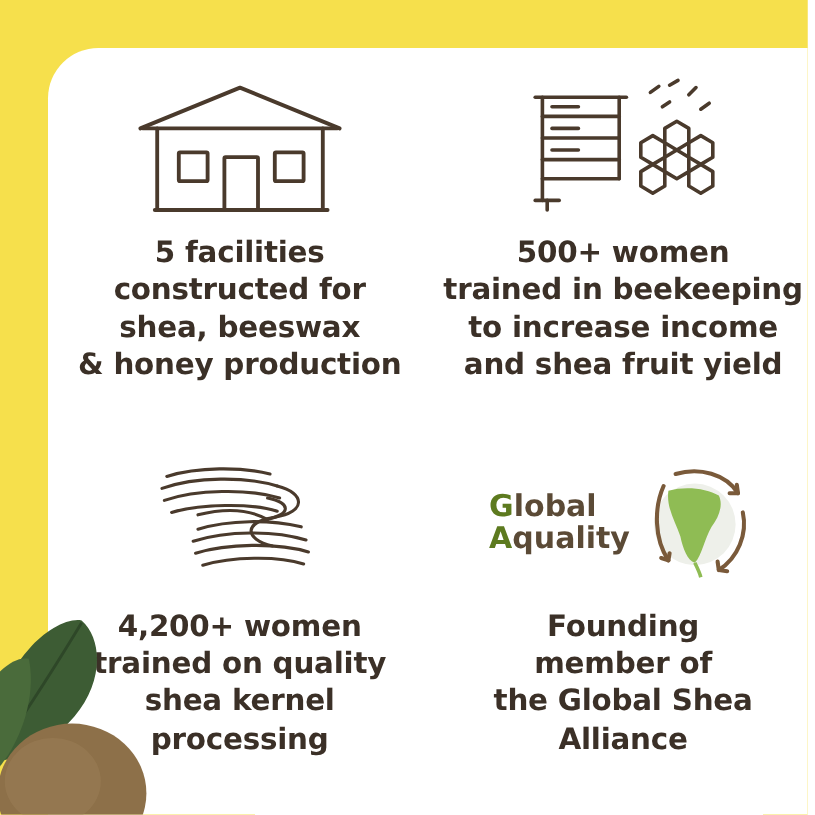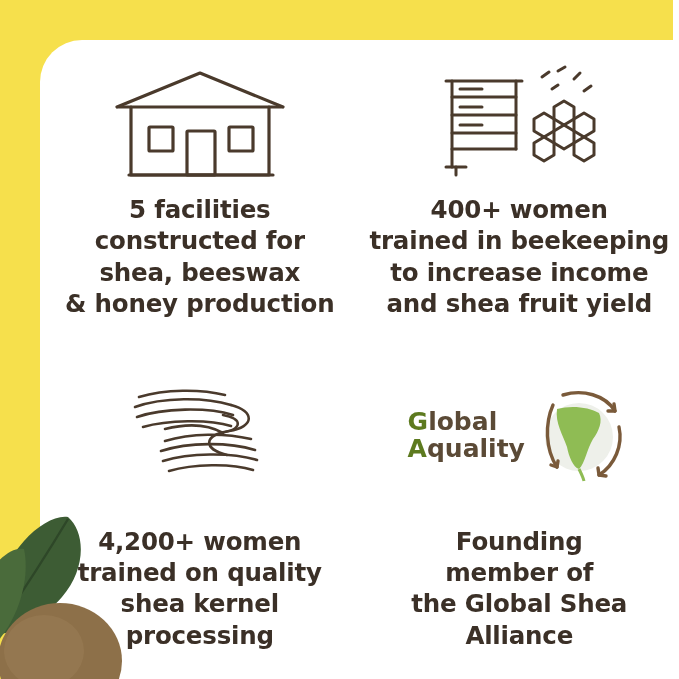--- a/index.html
+++ b/index.html
@@ -58,21 +58,20 @@
   .cell {
     display: flex;
     flex-direction: column;
     align-items: center;
     justify-content: flex-start;
     padding-top: 18px;
     box-sizing: border-box;
   }
   .cell.r2 {
     padding-top: 10px;
-    gap: 20px;
   }
   .icon-wrap {
     height: 130px;
     display: flex;
     align-items: center;
     justify-content: center;
   }
   .cell-text {
     margin-top: 6px;
     text-align: center;
@@ -175,21 +174,21 @@
               <path d="M110 80 l10 -6 l10 6 l0 12 l-10 6 l-10 -6 z"></path>
 
               <path d="M118 14 l7 -5"></path>
               <path d="M134 8 l7 -4"></path>
               <path d="M150 16 l6 -6"></path>
               <path d="M160 28 l7 -5"></path>
               <path d="M128 26 l6 -4"></path>
             </g>
           </svg>
         </div>
-        <div class="cell-text">400+ women
+        <div class="cell-text">500+ women
 trained in beekeeping
 to increase income
 and shea fruit yield</div>
       </div>
 
       <div class="cell r2">
         <div class="icon-wrap">
           <svg width="190" height="120" viewBox="0 0 190 120">
             <g fill="none" stroke="#4a3a2c" stroke-width="2.6" stroke-linecap="round" stroke-linejoin="round">
 

